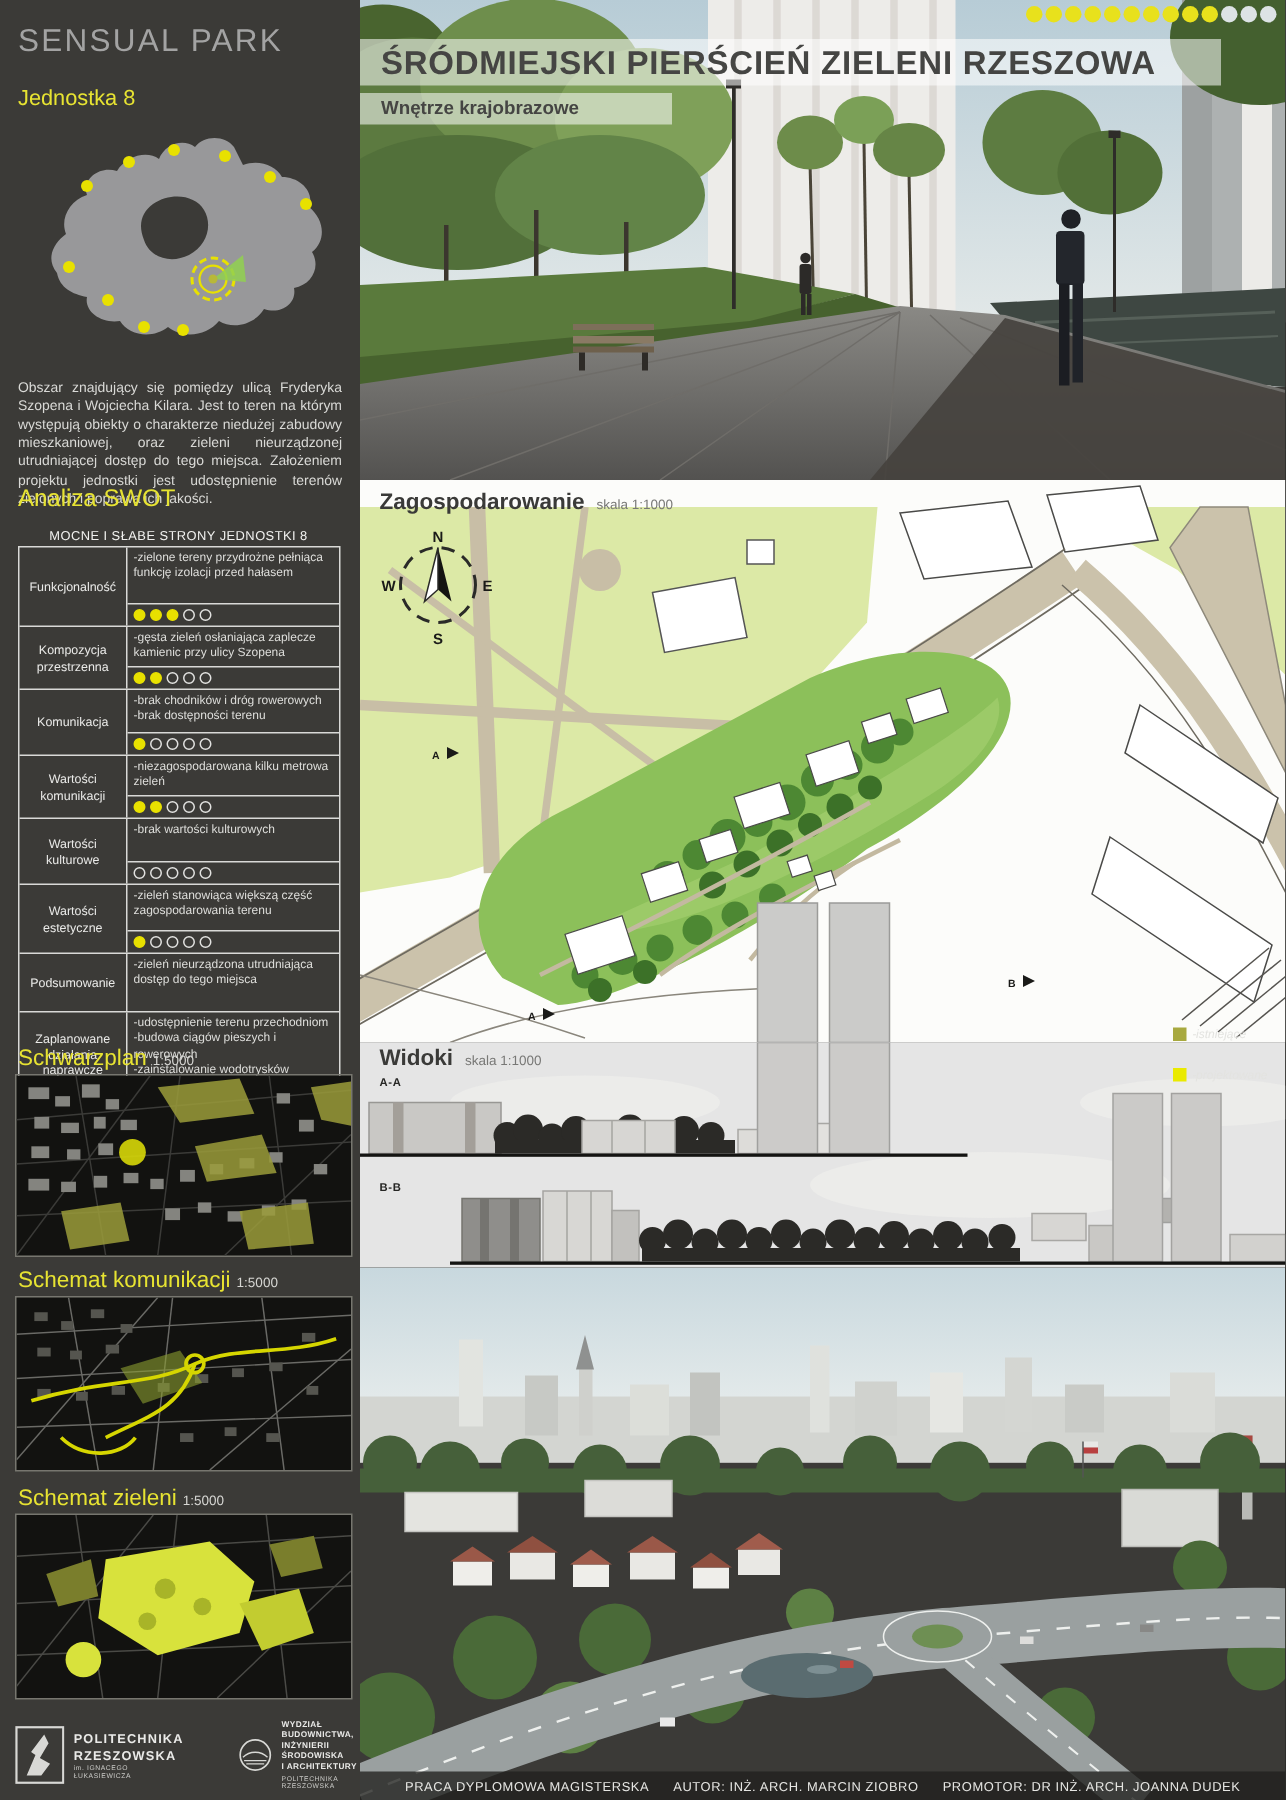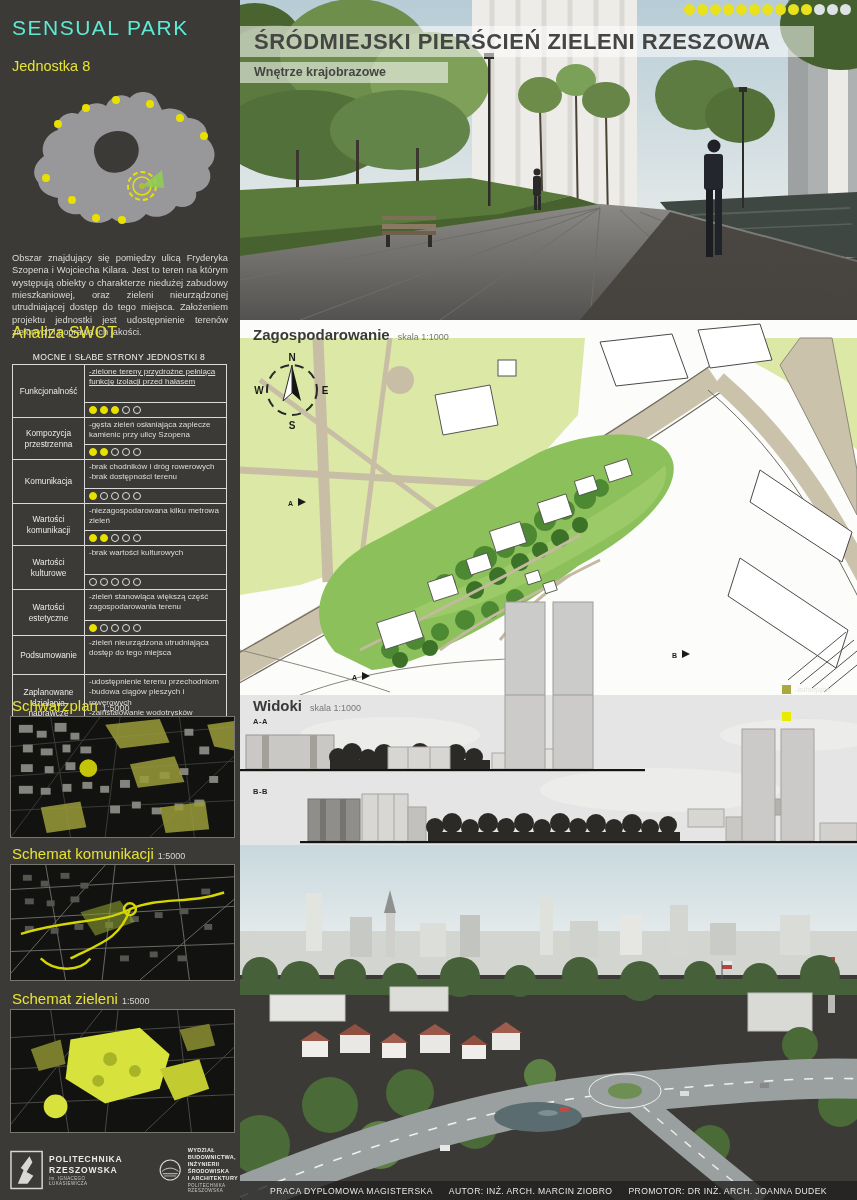--- a/index.html
+++ b/index.html
@@ -1,37 +1,37 @@
 <!DOCTYPE html>
 <html><head>
 <meta charset="utf-8">
 <style>
   html,body{margin:0;padding:0;background:#222;}
   .board{position:relative;width:857px;height:1200px;background:#3b3a37;overflow:hidden;
          font-family:"Liberation Sans",sans-serif;}
   .abs{position:absolute;}
 
   
-  .sp-title{left:12px;top:16px;font-size:21px;letter-spacing:1.5px;color:#5eead4;font-weight:500;}
+  .sp-title{left:12px;top:16px;font-size:21px;letter-spacing:1.5px;color:#a3a3a3;font-weight:500;}
   .sp-sub{left:12px;top:58px;font-size:14.5px;color:#e7e332;}
   .locator{left:10px;top:84px;width:225px;height:158px;}
   .sp-desc{left:12px;top:252px;width:216px;font-size:9.3px;line-height:1.33;color:#d9d9d6;text-align:justify;}
   .swot-h{left:12px;top:324px;font-size:16px;color:#e7e332;}
   .swot-title{left:12px;top:352px;width:214px;text-align:center;font-size:8.6px;color:#f1f1ef;letter-spacing:.3px;}
   .swot-table{left:12px;top:364px;width:213px;border:1px solid #d9d9d7;}
   .swot-row{display:grid;grid-template-columns:72px 1fr;border-bottom:1px solid #d9d9d7;}
   .swot-row:last-child{border-bottom:none;}
   .cell-label{border-right:1px solid #d9d9d7;display:flex;align-items:center;justify-content:center;
               text-align:center;font-size:8.3px;color:#eaeae8;padding:3px 2px;line-height:1.25;}
   .cell-right{display:flex;flex-direction:column;}
   .cell-text{font-size:8px;color:#dededb;padding:2px 4px;line-height:1.3;flex:1;white-space:pre-line;}
   .cell-dots{border-top:1px solid #d9d9d7;padding:2px 4px;display:flex;gap:3px;align-items:center;min-height:10px;}
   .dot{width:8px;height:8px;border-radius:50%;border:1.2px solid #e2e2e0;box-sizing:border-box;}
   .dot.filled{background:#e8e100;border-color:#e8e100;}
-  .swot-row:nth-child(1) .cell-text{min-height:33px;text-decoration:underline;}
+  .swot-row:nth-child(1) .cell-text{min-height:33px;}
   .swot-row:nth-child(2) .cell-text{min-height:22px;}
   .swot-row:nth-child(3) .cell-text{min-height:24px;}
   .swot-row:nth-child(4) .cell-text{min-height:22px;}
   .swot-row:nth-child(5) .cell-text{min-height:24px;}
   .swot-row:nth-child(6) .cell-text{min-height:26px;}
   .swot-row:nth-child(7) .cell-text{min-height:34px;}
   .swot-row:nth-child(8) .cell-text{min-height:40px;}
   .legend{top:685px;right:12px;display:flex;flex-direction:column;gap:18px;align-items:flex-start;font-style:italic;}
   .legend-item{display:flex;gap:4px;align-items:center;font-size:8px;color:#e3e3e0;}
   .legend-swatch{width:9px;height:9px;display:inline-block;}

